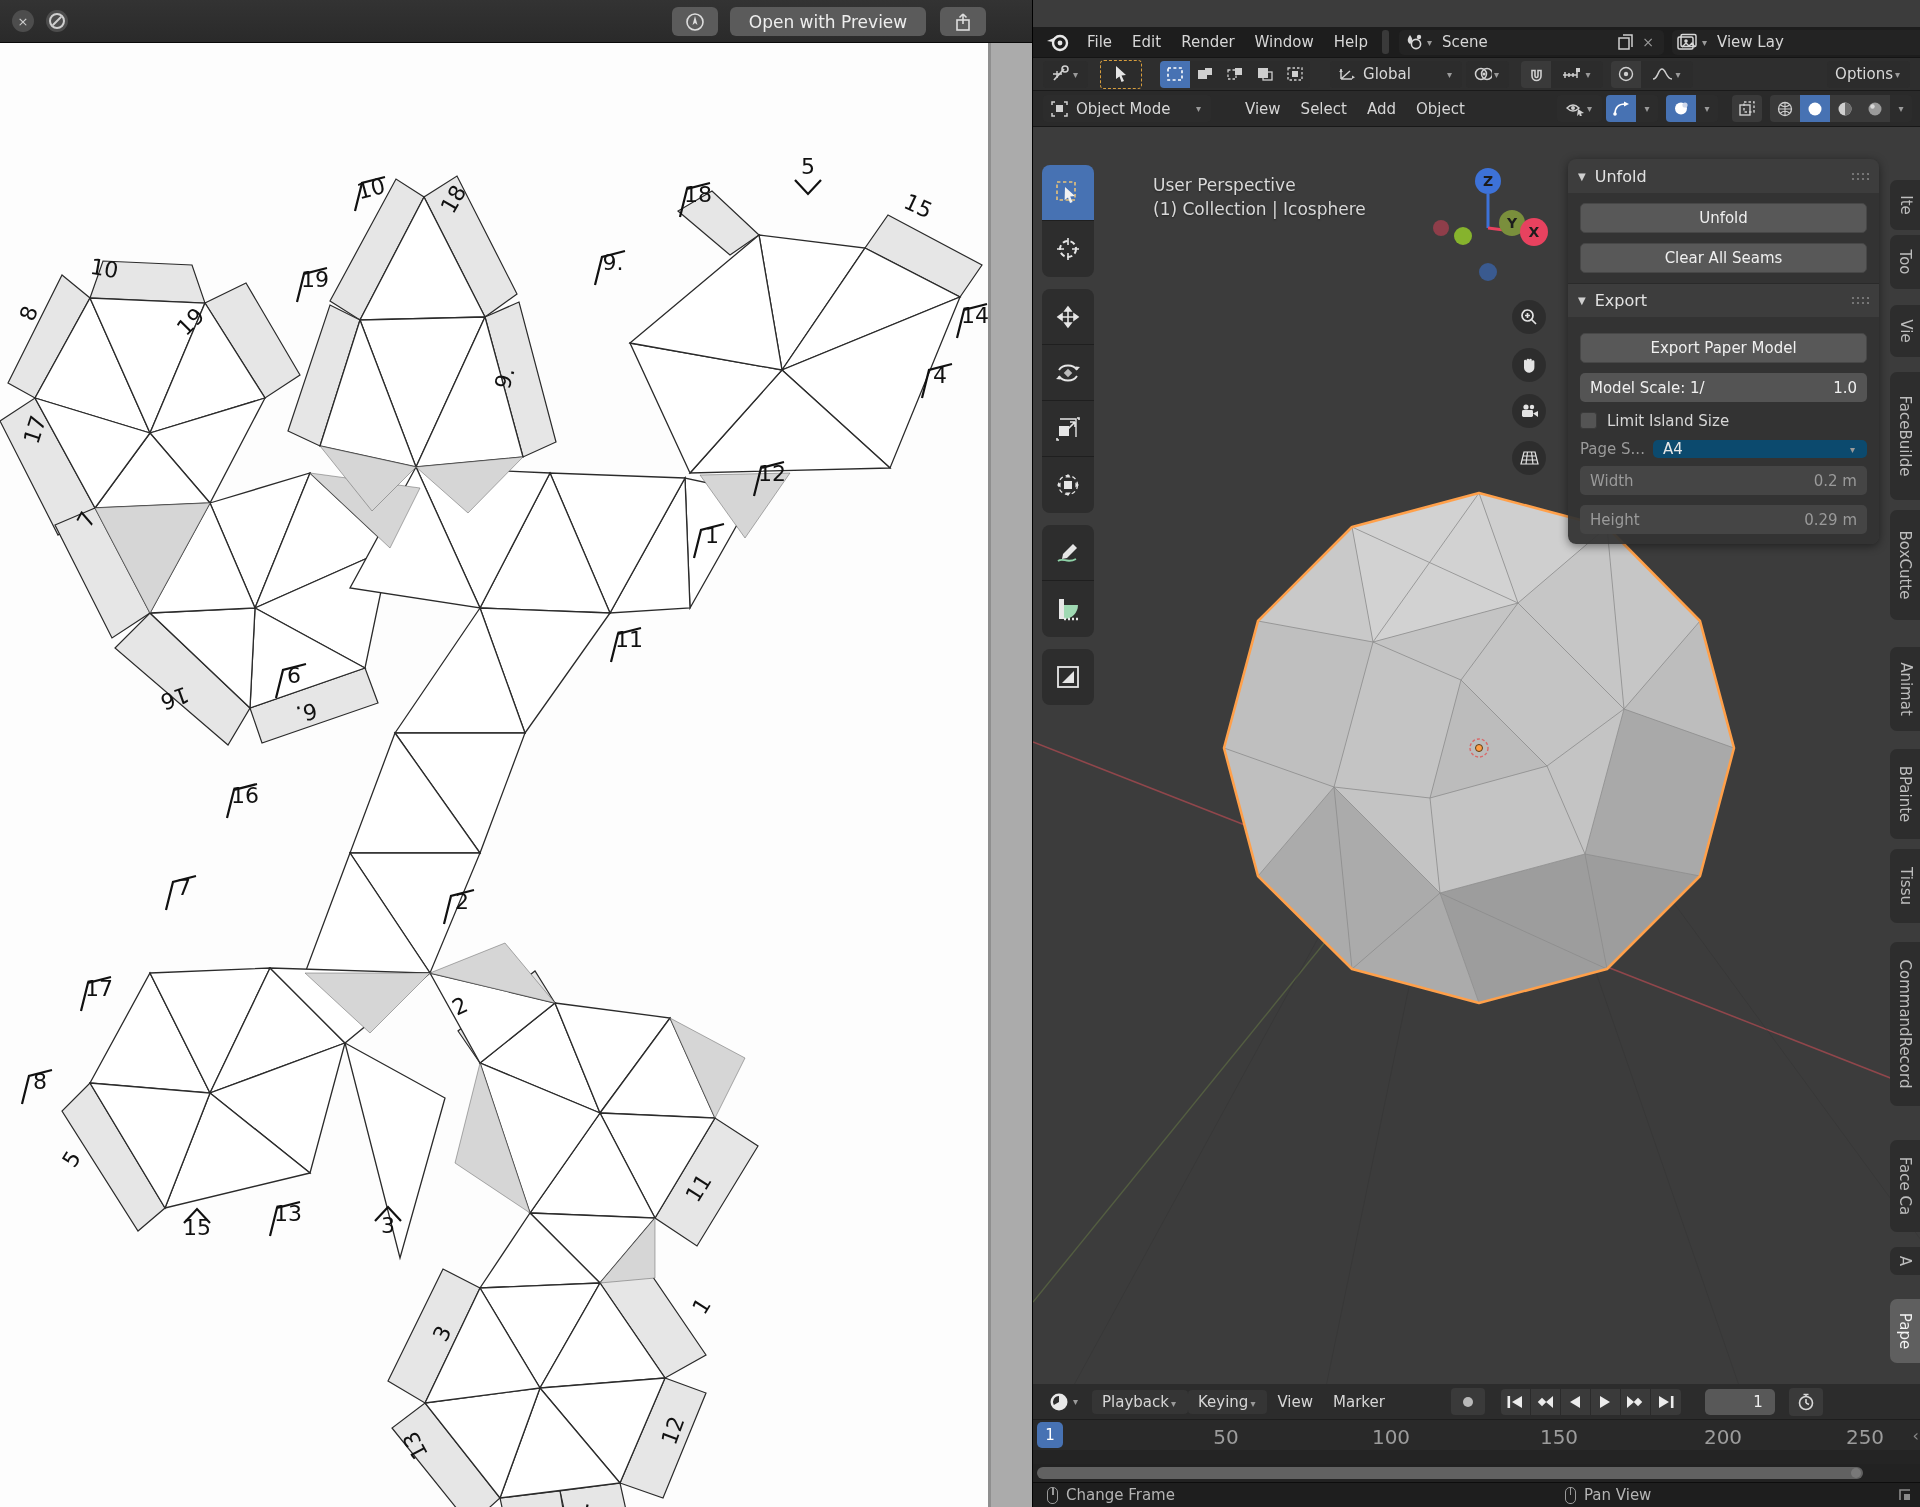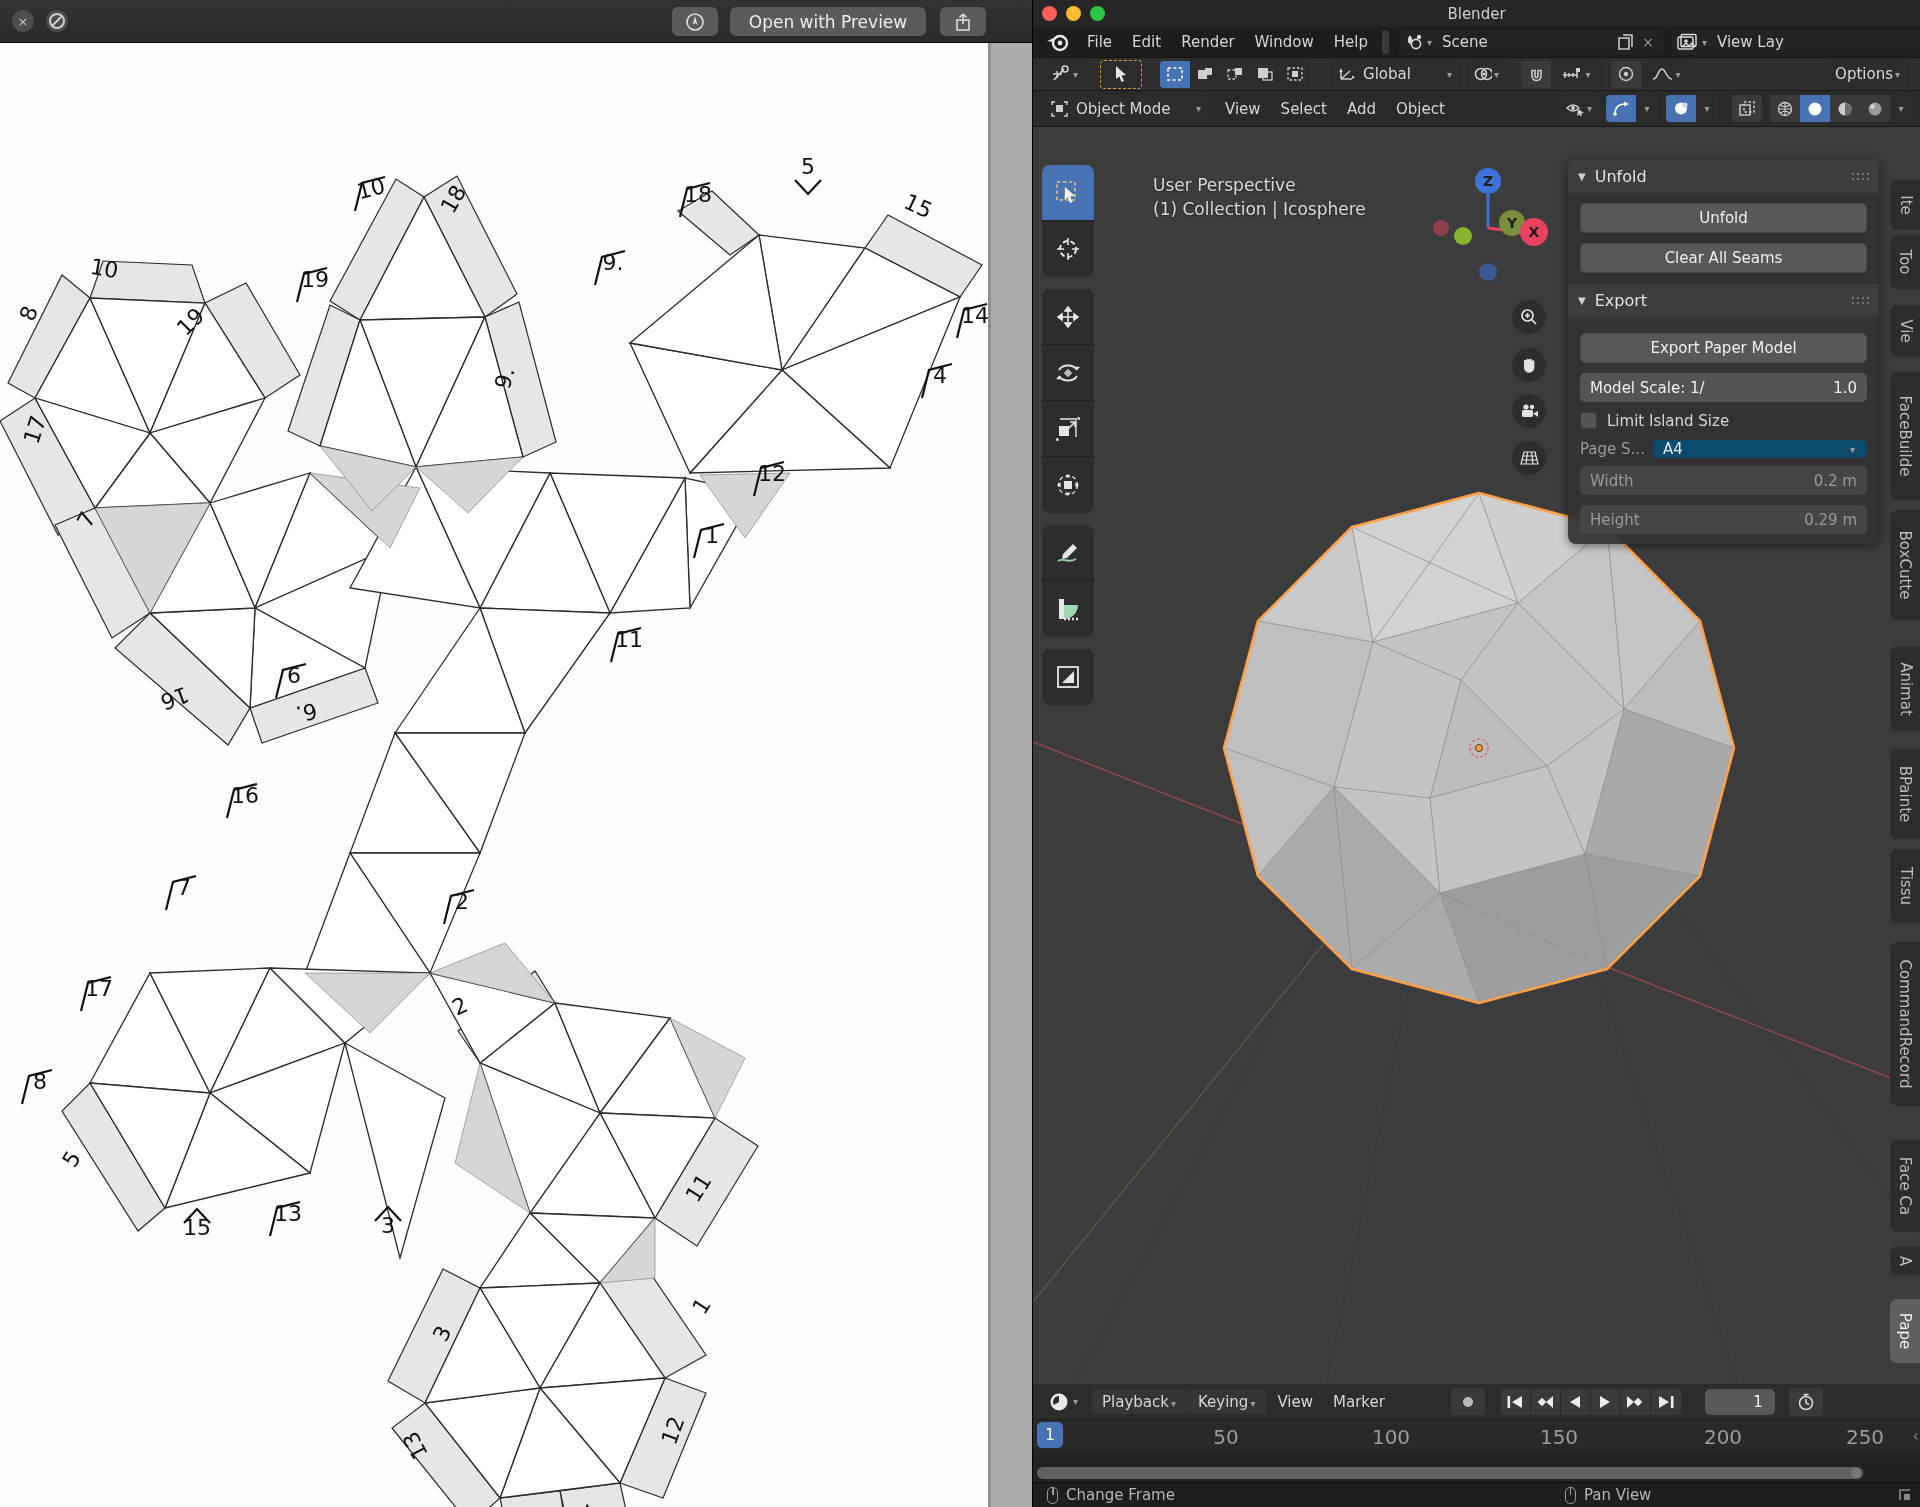--- a/index.html
+++ b/index.html
@@ -25,21 +25,21 @@
   .bl-titlebar{position:absolute;left:0;top:0;width:100%;height:27px;background:#262626;display:flex;align-items:center;}
   .tl{width:15px;height:15px;border-radius:50%;margin-left:9px;}
   .bl-title{position:absolute;left:0;right:0;text-align:center;color:#cfcfcf;font-size:15px;}
   .bl-menubar{position:absolute;left:0;top:27px;width:100%;height:31px;background:#1d1d1d;display:flex;align-items:center;border-bottom:1px solid #141414;}
   .menu-item{color:#d6d6d6;font-size:15px;padding:3px 10px;border-radius:4px;}
   .mb-divider{width:7px;height:24px;border-radius:3px;background:#3a3a3a;margin:0 10px 0 4px;}
   .widget{display:flex;align-items:center;background:#232323;border-radius:5px;height:25px;padding:0 4px;}
   .widget .wtext{color:#d6d6d6;font-size:15px;padding:0 8px;}
   .chev{color:#9a9a9a;font-size:10px;margin:0 2px;}
   .bl-row2{position:absolute;left:0;top:58px;width:100%;height:33px;background:#2e2e2e;display:flex;align-items:center;border-bottom:1px solid #1a1a1a;}
-  .bl-row3{position:absolute;left:0;top:91px;width:100%;height:36px;background:#2a2a2a;display:flex;align-items:center;border-bottom:1px solid #181818;}
+  .bl-row3{position:absolute;left:0;top:91px;width:100%;height:36px;background:#2a2a2a;display:flex;align-items:center;border-bottom:1px solid #181818;gap:20px;}
   .hbtn{display:flex;align-items:center;background:#2c2c2c;border-radius:4px;height:27px;padding:0 8px;margin-right:4px;color:#d8d8d8;font-size:15px;}
   .iconbtn{width:30px;height:27px;border-radius:4px;display:flex;align-items:center;justify-content:center;background:#2c2c2c;margin-right:2px;}
   .iconbtn.sel{background:#4772b3;}
   .grp{display:flex;margin-right:8px;}
   .grp .iconbtn{border-radius:0;margin:0;}
   .grp .iconbtn:first-child{border-radius:4px 0 0 4px;}
   .grp .iconbtn:last-child{border-radius:0 4px 4px 0;}
 
   
   .bl-viewport{position:absolute;left:0;top:127px;width:888px;height:1257px;background:#3c3c3c;overflow:hidden;}
@@ -265,26 +265,20 @@
         <text x="449" y="1294" fill="#111" font-size="22" font-weight="500" text-anchor="middle" transform="rotate(-63 449 1294)">3</text>
         <text x="680" y="1390" fill="#111" font-size="22" font-weight="500" text-anchor="middle" transform="rotate(-70 680 1390)">12</text>
         <text x="422" y="1399" fill="#111" font-size="22" font-weight="500" text-anchor="middle" transform="rotate(-118 422 1399)">13</text>
         <text x="520" y="1470" fill="#111" font-size="22" font-weight="500" text-anchor="middle" transform="rotate(-177 520 1470)">14</text>
         <text x="590" y="1462" fill="#111" font-size="22" font-weight="500" text-anchor="middle" transform="rotate(-168 590 1462)">4</text>
       </svg>
   </div>
 
   <div class="blender">
 
-    <div class="bl-titlebar">
-      <div class="tl" style="background:#ff5f57"></div>
-      <div class="tl" style="background:#febc2e"></div>
-      <div class="tl" style="background:#28c840"></div>
-      <div class="bl-title">Blender</div>
-    </div>
 
     <div class="bl-menubar">
       <svg width="26" height="22" viewBox="0 0 26 22" style="margin:0 6px 0 12px">
         <circle cx="15" cy="12" r="7" fill="none" stroke="#e8e8e8" stroke-width="2.4"></circle>
           <circle cx="15" cy="12" r="2.4" fill="#e8e8e8"></circle>
           <path d="M2 10 L11 6 L8 11 Z" fill="#e8e8e8"></path>
       </svg>
       <div style="display:flex">
           <div class="menu-item">File</div>
           <div class="menu-item">Edit</div>

